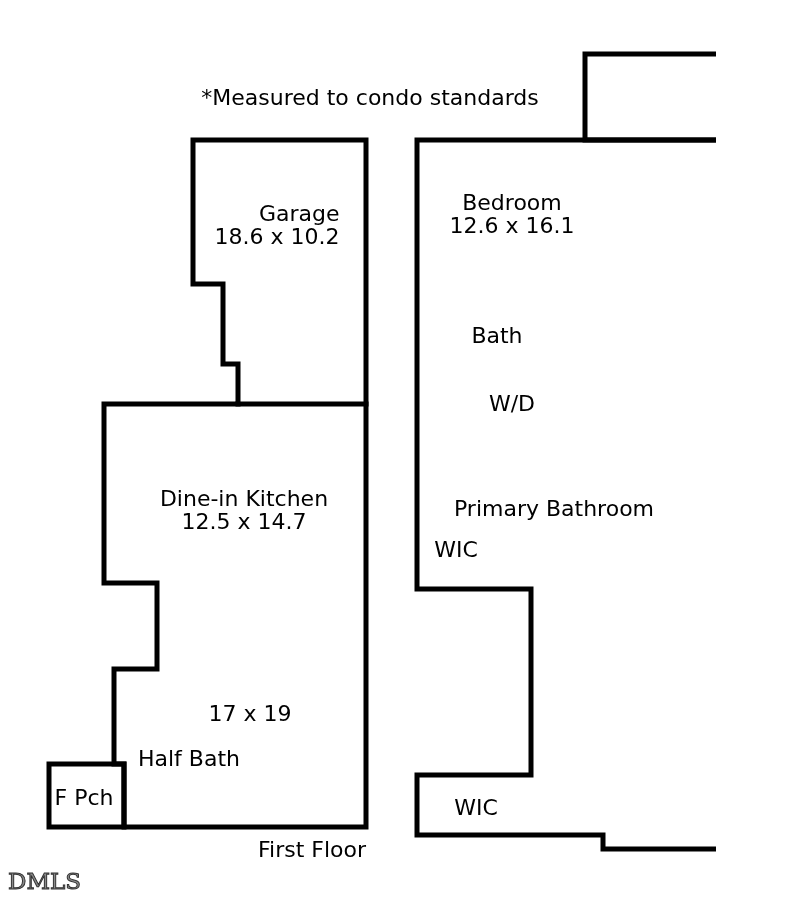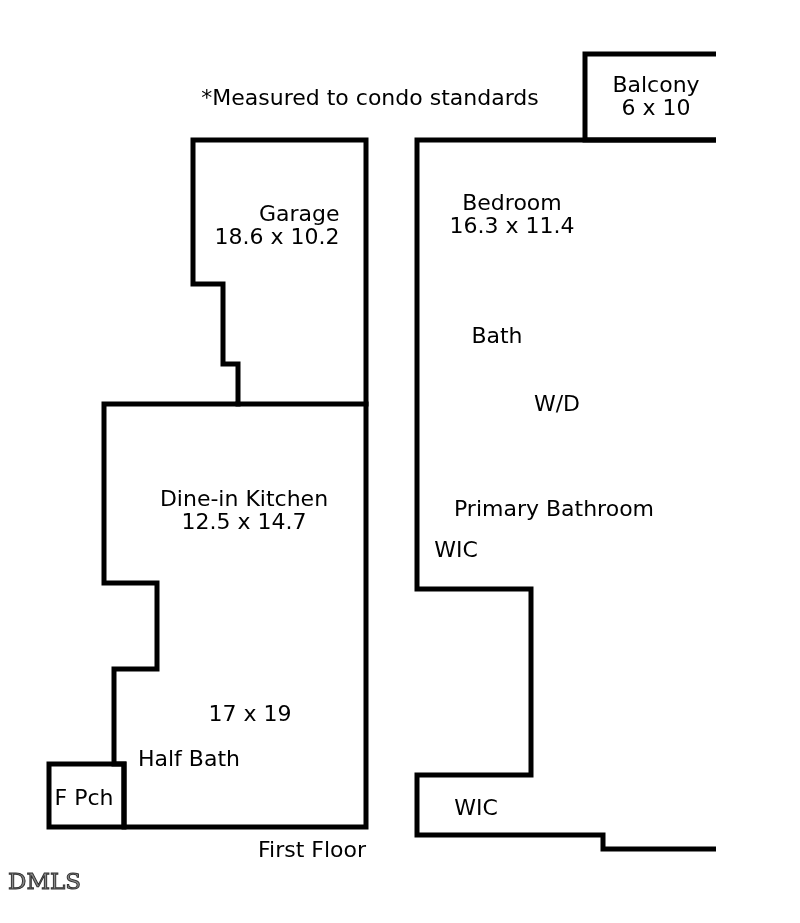--- a/index.html
+++ b/index.html
@@ -61,39 +61,35 @@
 
     <rect class="wall" x="49" y="764" width="75" height="63"></rect>
 
     <polygon class="wall" points="417,140 744,140 744,835 719,835 719,849 603,849 603,835 417,835 417,775 531,775 531,589 417,589"></polygon>
 
     <rect class="wall" x="585" y="54" width="140" height="86"></rect>
   </svg>
 
   <div class="label" style="left:370px; top:97px;">*Measured to condo standards</div>
 
-  <div class="label" style="left:656px; top:96px;">
-    <span>Balcony</span>
-    <span>6 x 10</span>
-  </div>
 
   <div class="label" style="left:277px; top:225px;text-align:right;">
     <span>Garage</span>
     <span>18.6 x 10.2</span>
   </div>
 
   <div class="label" style="left:512px; top:214px;">
     <span>Bedroom</span>
-    <span>16.3 x 11.4</span>
+    <span>12.6 x 16.1</span>
   </div>
 
 
   <div class="label" style="left:497px; top:335px;">Bath</div>
 
-  <div class="label" style="left:557px; top:403px;text-align:center;">W/D</div>
+  <div class="label" style="left:512px; top:403px;text-align:center;">W/D</div>
 
   <div class="label" style="left:244px; top:510px;">
     <span>Dine-in Kitchen</span>
     <span>12.5 x 14.7</span>
   </div>
 
   <div class="label" style="left:554px; top:508px;">Primary Bathroom</div>
 
   <div class="label" style="left:456px; top:549px;">WIC</div>
 

